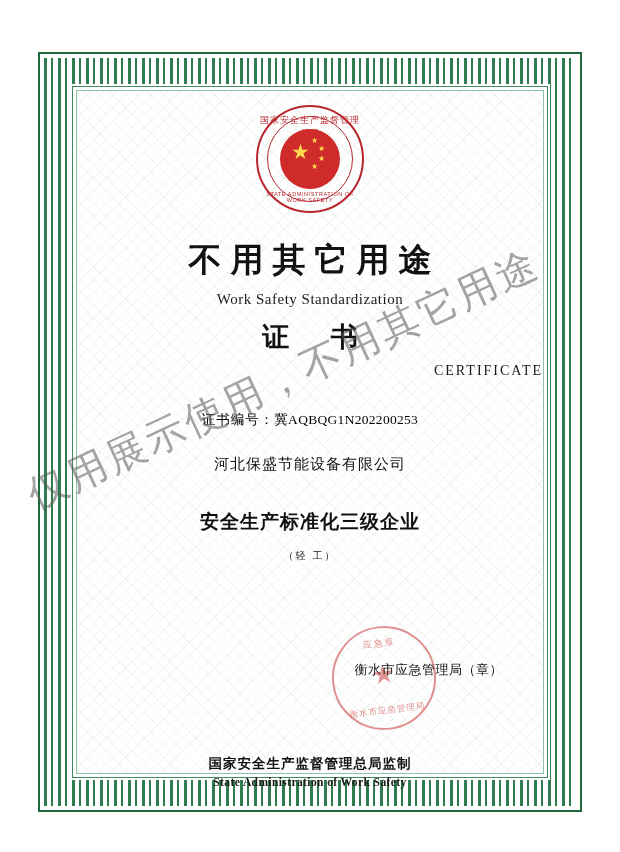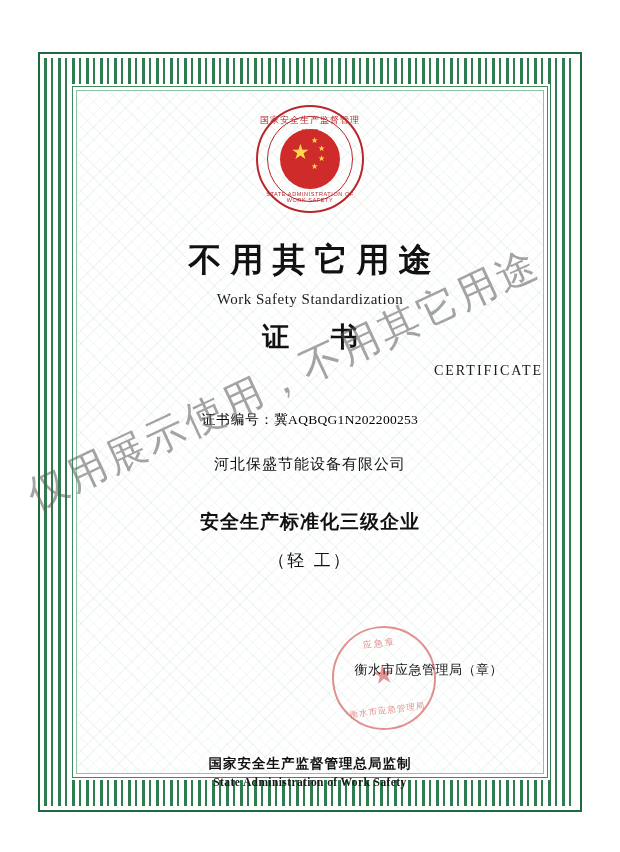--- a/index.html
+++ b/index.html
@@ -255,21 +255,21 @@
     color: #111111;
     letter-spacing: 1px;
     font-family: "DejaVu Sans", sans-serif;
   }
   .category {
     position: absolute;
     left: 0;
     top: 458px;
     width: 466px;
     text-align: center;
-    font-size: 17px;
+    font-size: 10px;
     color: #111111;
     letter-spacing: 2px;
     font-family: "DejaVu Sans", sans-serif;
   }
 
   .validity {
     position: absolute;
     left: 38px;
     top: 529px;
     font-size: 13px;

